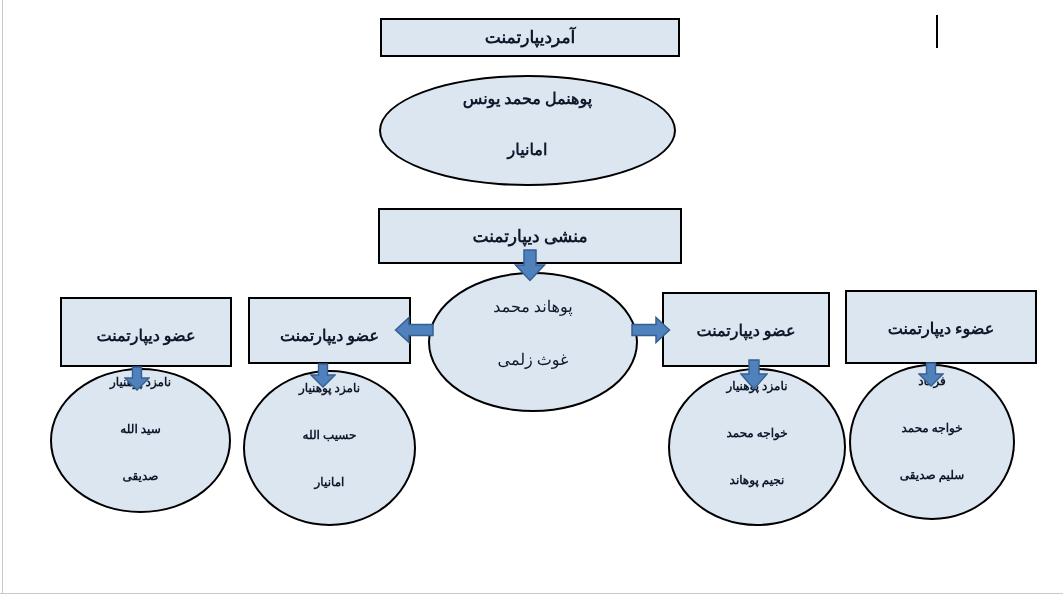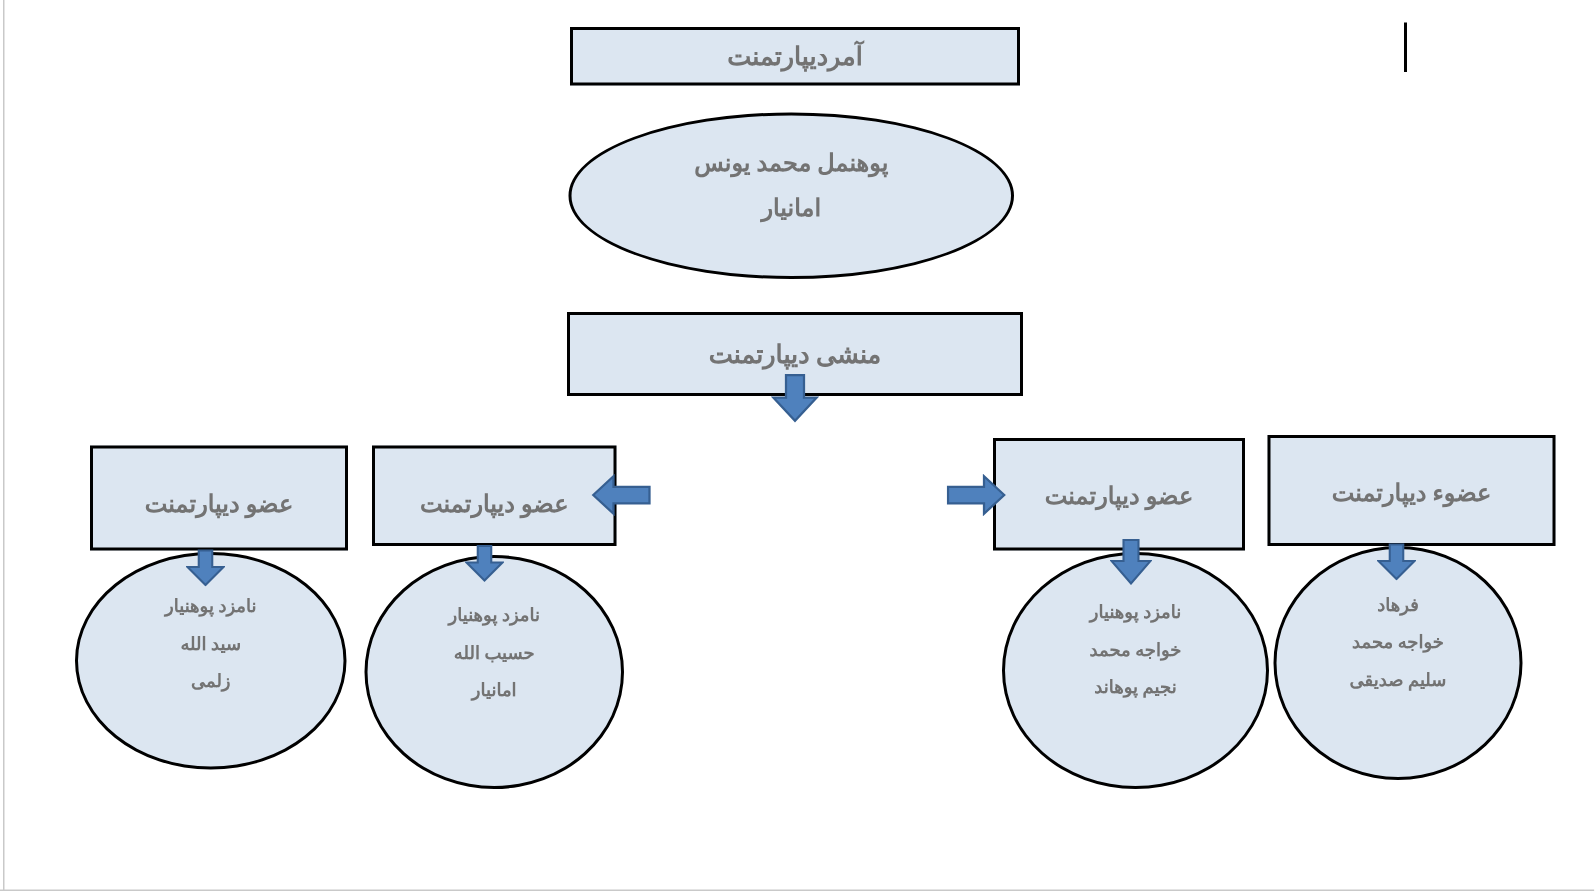--- a/index.html
+++ b/index.html
@@ -27,35 +27,36 @@
     position: absolute; left: 936px; top: 15px; width: 2px; height: 33px;
     background: #000000;
   }
 
   .shape {
     position: absolute;
     background: #dce6f1;
     border: 2px solid #000000;
     direction: rtl;
     text-align: center;
-    color: #737373;
+    color: #0f172a;
     z-index: 1;
   }
 
   .rect-box { display: flex; align-items: center; justify-content: center; }
   .rect-box.top-align { align-items: flex-start; padding-top: 27px; }
 
   .ellipse {
     border-radius: 50%;
     border-width: 2.5px;
     display: flex;
     flex-direction: column;
     align-items: center;
     justify-content: center;
     z-index: 2;
+    gap: 22px;
   }
 
   .t-bold { font-weight: bold; }
   .fs17 { font-size: 17px; }
   .fs16 { font-size: 16px; }
   .fs15 { font-size: 12px; }
 
   .line { display: block; white-space: nowrap; }
   .gap8  > .line + .line { margin-top: 10px; }
   .gap12 > .line + .line { margin-top: 12px; }
@@ -105,20 +106,24 @@
   </div>
 
   <div class="shape rect-box box-secretary t-bold fs17">
     <span class="line">منشی دیپارتمنت</span>
   </div>
 
   <svg class="arrow arrow-down-big" width="32" height="33" viewBox="0 0 32 33">
     <polygon points="10,1 22,1 22,16 30.5,16 16,31.5 1.5,16 10,16" fill="#4f81bd" stroke="#365f91" stroke-width="1.5"></polygon>
   </svg>
 
+  <div class="shape ellipse ellipse-center fs16 gap12">
+    <span class="line">پوهاند محمد</span>
+    <span class="line">غوث زلمی</span>
+  </div>
 
   <svg class="arrow arrow-left-center" width="40" height="28" viewBox="0 0 40 28">
     <polygon points="1.5,14 15,1.5 15,8.5 39,8.5 39,19.5 15,19.5 15,26.5" fill="#4f81bd" stroke="#365f91" stroke-width="1.5"></polygon>
   </svg>
   <svg class="arrow arrow-right-center" width="40" height="28" viewBox="0 0 40 28">
     <polygon points="38.5,14 25,1.5 25,8.5 1,8.5 1,19.5 25,19.5 25,26.5" fill="#4f81bd" stroke="#365f91" stroke-width="1.5"></polygon>
   </svg>
 
   <div class="shape rect-box top-align box-member-0 t-bold fs16">
     <span class="line">عضو دیپارتمنت</span>
@@ -142,21 +147,21 @@
   <svg class="arrow arrow-down-m2" width="28" height="31" viewBox="0 0 28 31">
     <polygon points="9,1 19,1 19,15 27,15 14,30 1,15 9,15" fill="#4f81bd" stroke="#365f91" stroke-width="1.4"></polygon>
   </svg>
   <svg class="arrow arrow-down-m3" width="26" height="25" viewBox="0 0 26 25">
     <polygon points="8.5,1 17.5,1 17.5,12 25,12 13,24 1,12 8.5,12" fill="#4f81bd" stroke="#365f91" stroke-width="1.4"></polygon>
   </svg>
 
   <div class="shape ellipse ellipse-member-0 t-bold fs15 gap8">
     <span class="line">نامزد پوهنیار</span>
     <span class="line">سید الله</span>
-    <span class="line">زلمی</span>
+    <span class="line">صدیقی</span>
   </div>
   <div class="shape ellipse ellipse-member-1 t-bold fs15 gap8">
     <span class="line">نامزد پوهنیار</span>
     <span class="line">حسیب الله</span>
     <span class="line">امانیار</span>
   </div>
   <div class="shape ellipse ellipse-member-2 t-bold fs15 gap8">
     <span class="line">نامزد پوهنیار</span>
     <span class="line">خواجه محمد</span>
     <span class="line">نجیم پوهاند</span>

